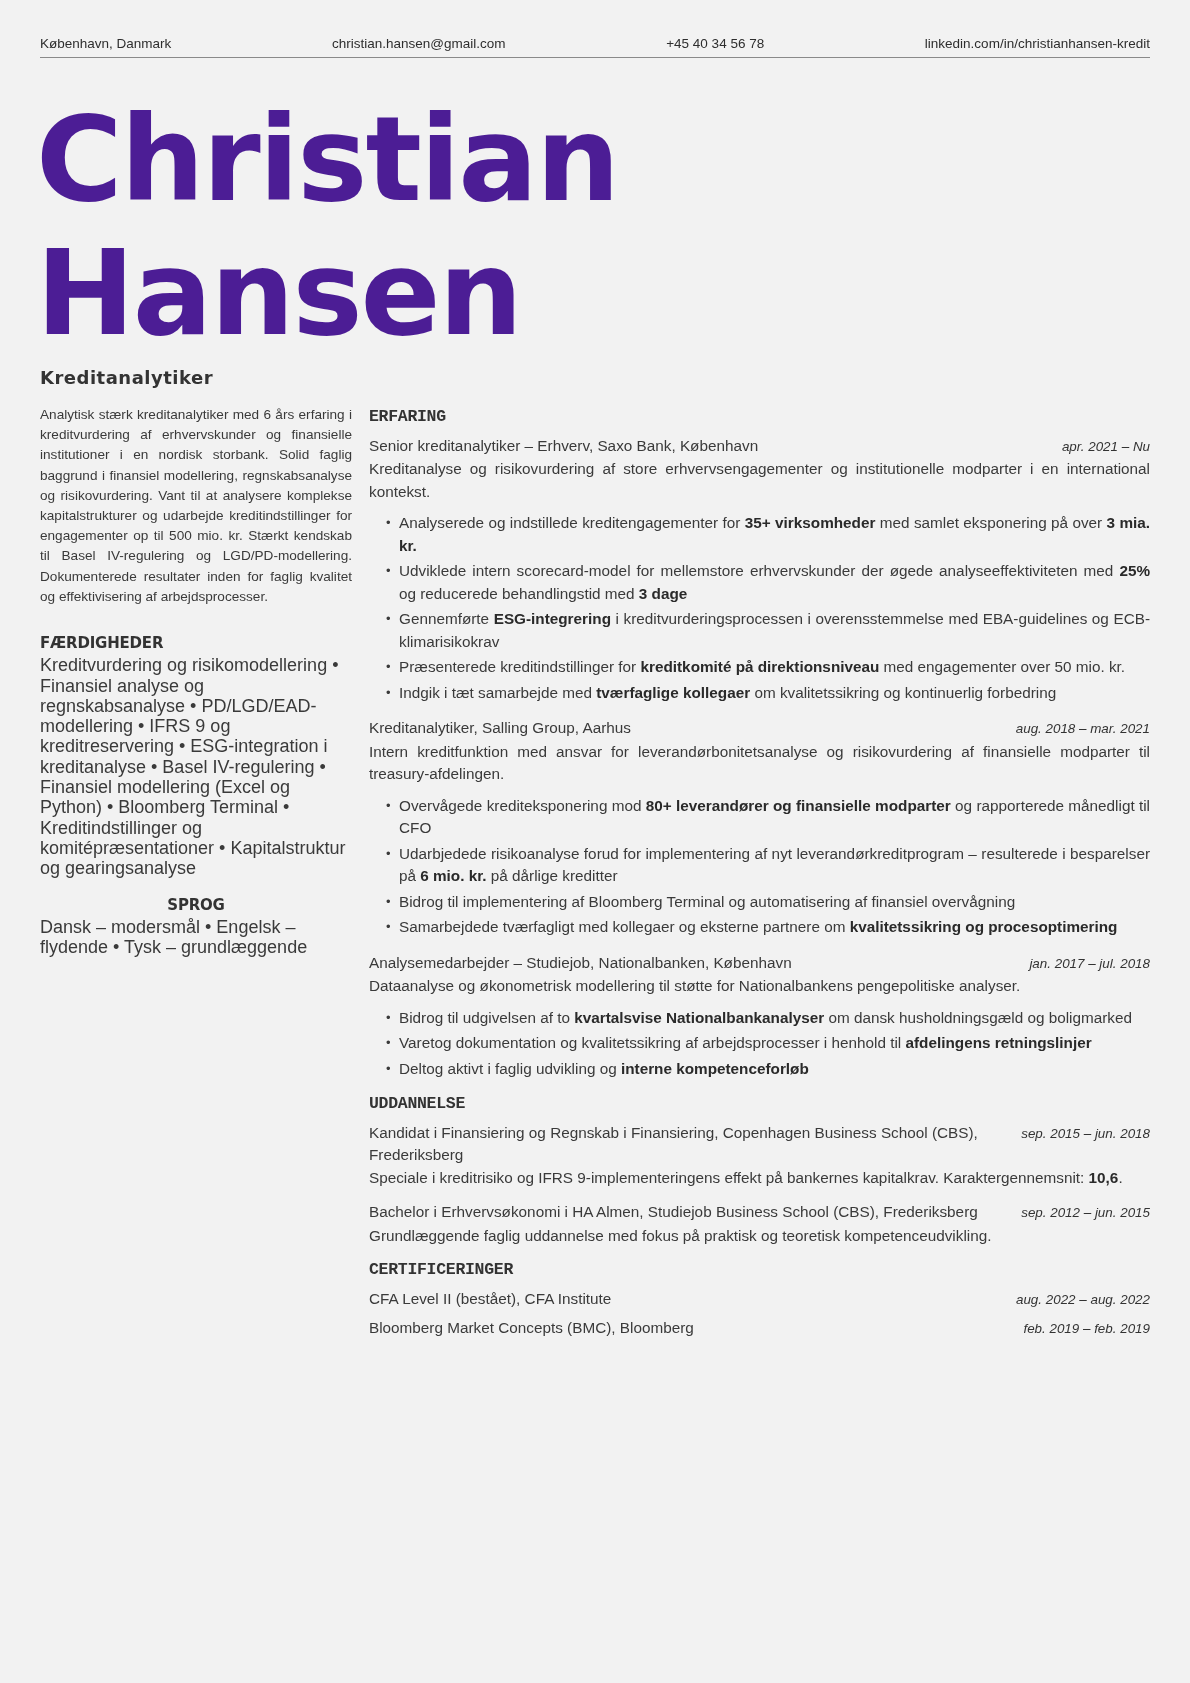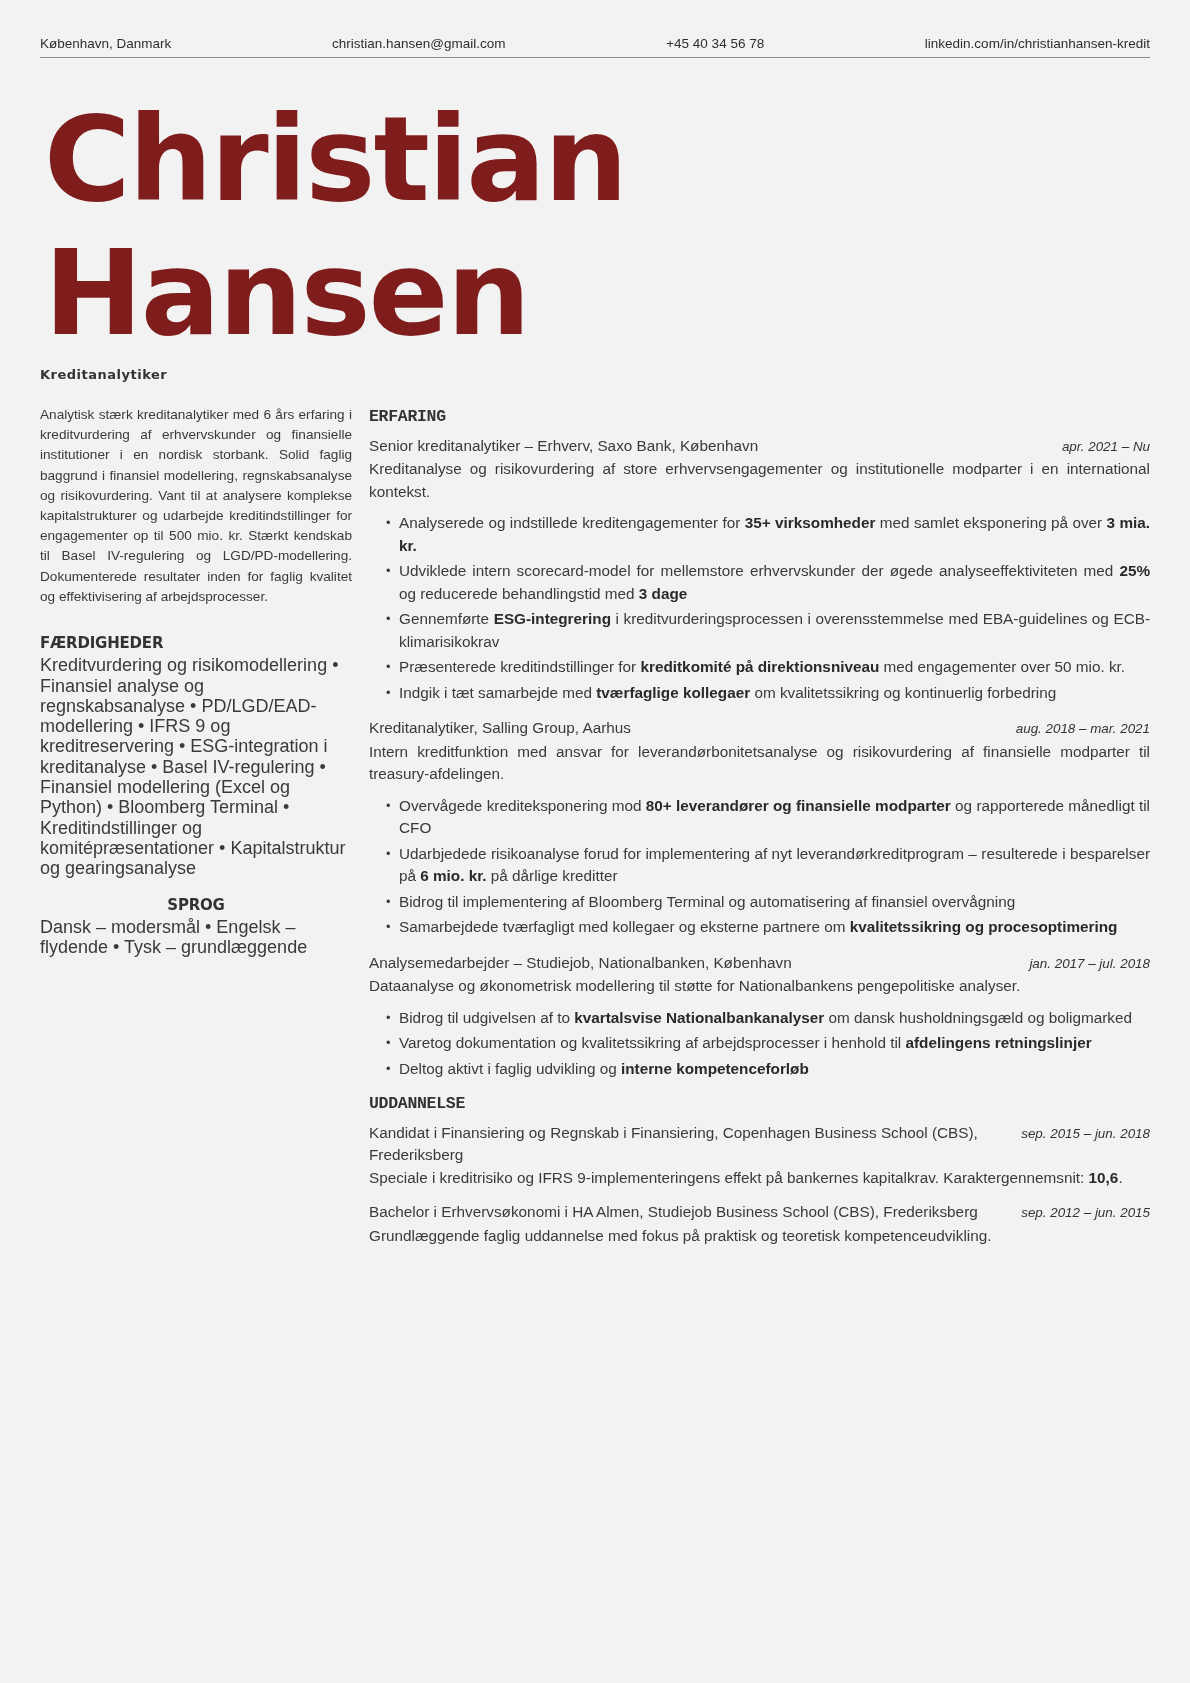--- a/index.html
+++ b/index.html
@@ -16,29 +16,29 @@
     position: absolute; top: 30px; left: 0; width: 1110px; height: 28px;
     display: flex; justify-content: space-between; align-items: center;
     border-bottom: 1.5px solid #8a8a8a;
     font-size: 13.5px; color: #2e2e2e; padding-bottom: 0;
   }
   .contact-bar span { display: inline-block; }
 
   .name-block {
     position: absolute; top: 92px; left: -4px;
     font-family: "DejaVu Sans", "Liberation Sans", sans-serif;
-    font-weight: bold; color: #7f1d1d;
-    font-size: 118px; line-height: 134px; letter-spacing: -2px; margin-left: 8px;
+    font-weight: bold; color: #4c1d95;
+    font-size: 118px; line-height: 134px; letter-spacing: -2px;
   }
   .name-line { display: block; }
 
   .job-title {
     position: absolute; top: 367px; left: 0;
     font-family: "DejaVu Sans", sans-serif;
-    font-size: 13px; font-weight: bold; color: #333; letter-spacing: 0.5px;
+    font-size: 18px; font-weight: bold; color: #333; letter-spacing: 0.5px;
   }
 
   .left-col {
     position: absolute; top: 405px; left: 0; width: 312px;
     font-size: 13.6px; line-height: 20.2px; color: #3a3a3a;
   }
   .summary { text-align: justify; }
   .side-heading {
     font-family: "DejaVu Sans", sans-serif;
     font-weight: bold; font-size: 15px; color: #333; margin-top: 26px; margin-bottom: 2px;
@@ -168,16 +168,29 @@
           <div class="edu-entry">
             <div class="entry-head">
               <div class="entry-title">Bachelor i Erhvervsøkonomi i HA Almen, Studiejob Business School (CBS), Frederiksberg</div>
               <div class="entry-date">sep. 2012 – jun. 2015</div>
             </div>
             <div class="entry-desc"><span>Grundlæggende faglig uddannelse med fokus på praktisk og teoretisk kompetenceudvikling.</span><b></b><span></span></div>
           </div>
         </div>
     </div>
 
+    <div class="section">
+      <div class="section-heading">CERTIFICERINGER</div>
+      <div id="cert-entries">
+          <div class="cert-row">
+            <div>CFA Level II (bestået), CFA Institute</div>
+            <div class="entry-date">aug. 2022 – aug. 2022</div>
+          </div>
+          <div class="cert-row">
+            <div>Bloomberg Market Concepts (BMC), Bloomberg</div>
+            <div class="entry-date">feb. 2019 – feb. 2019</div>
+          </div>
+        </div>
+    </div>
 
   </div>
 
 </div>
 
 </body></html>

